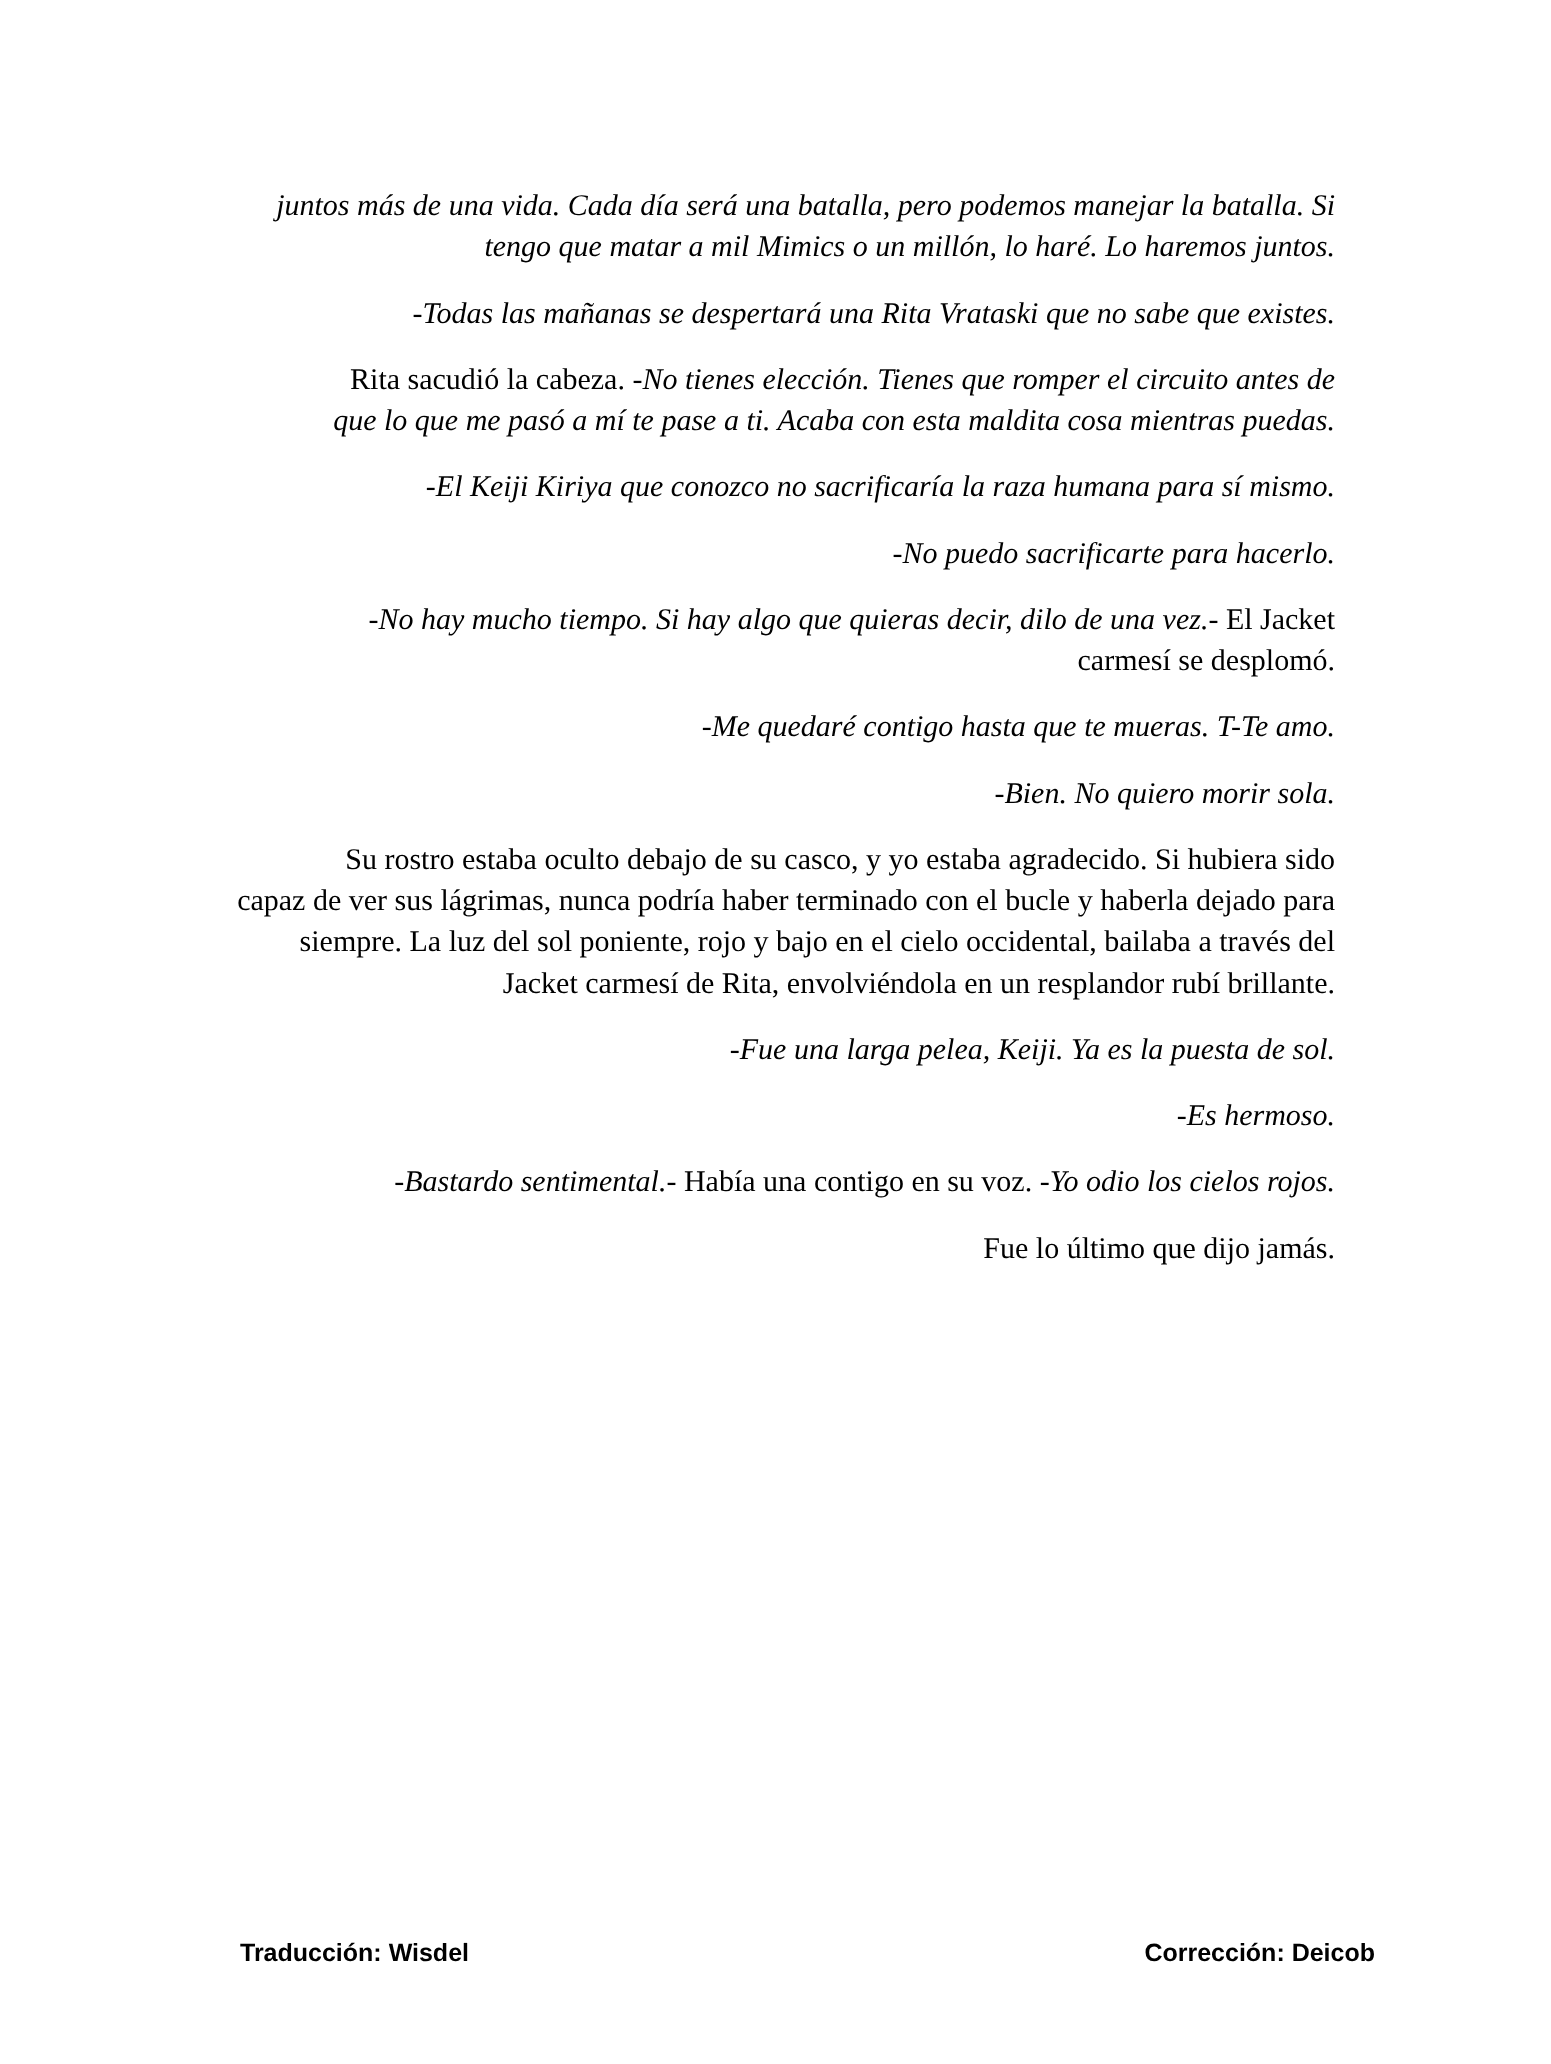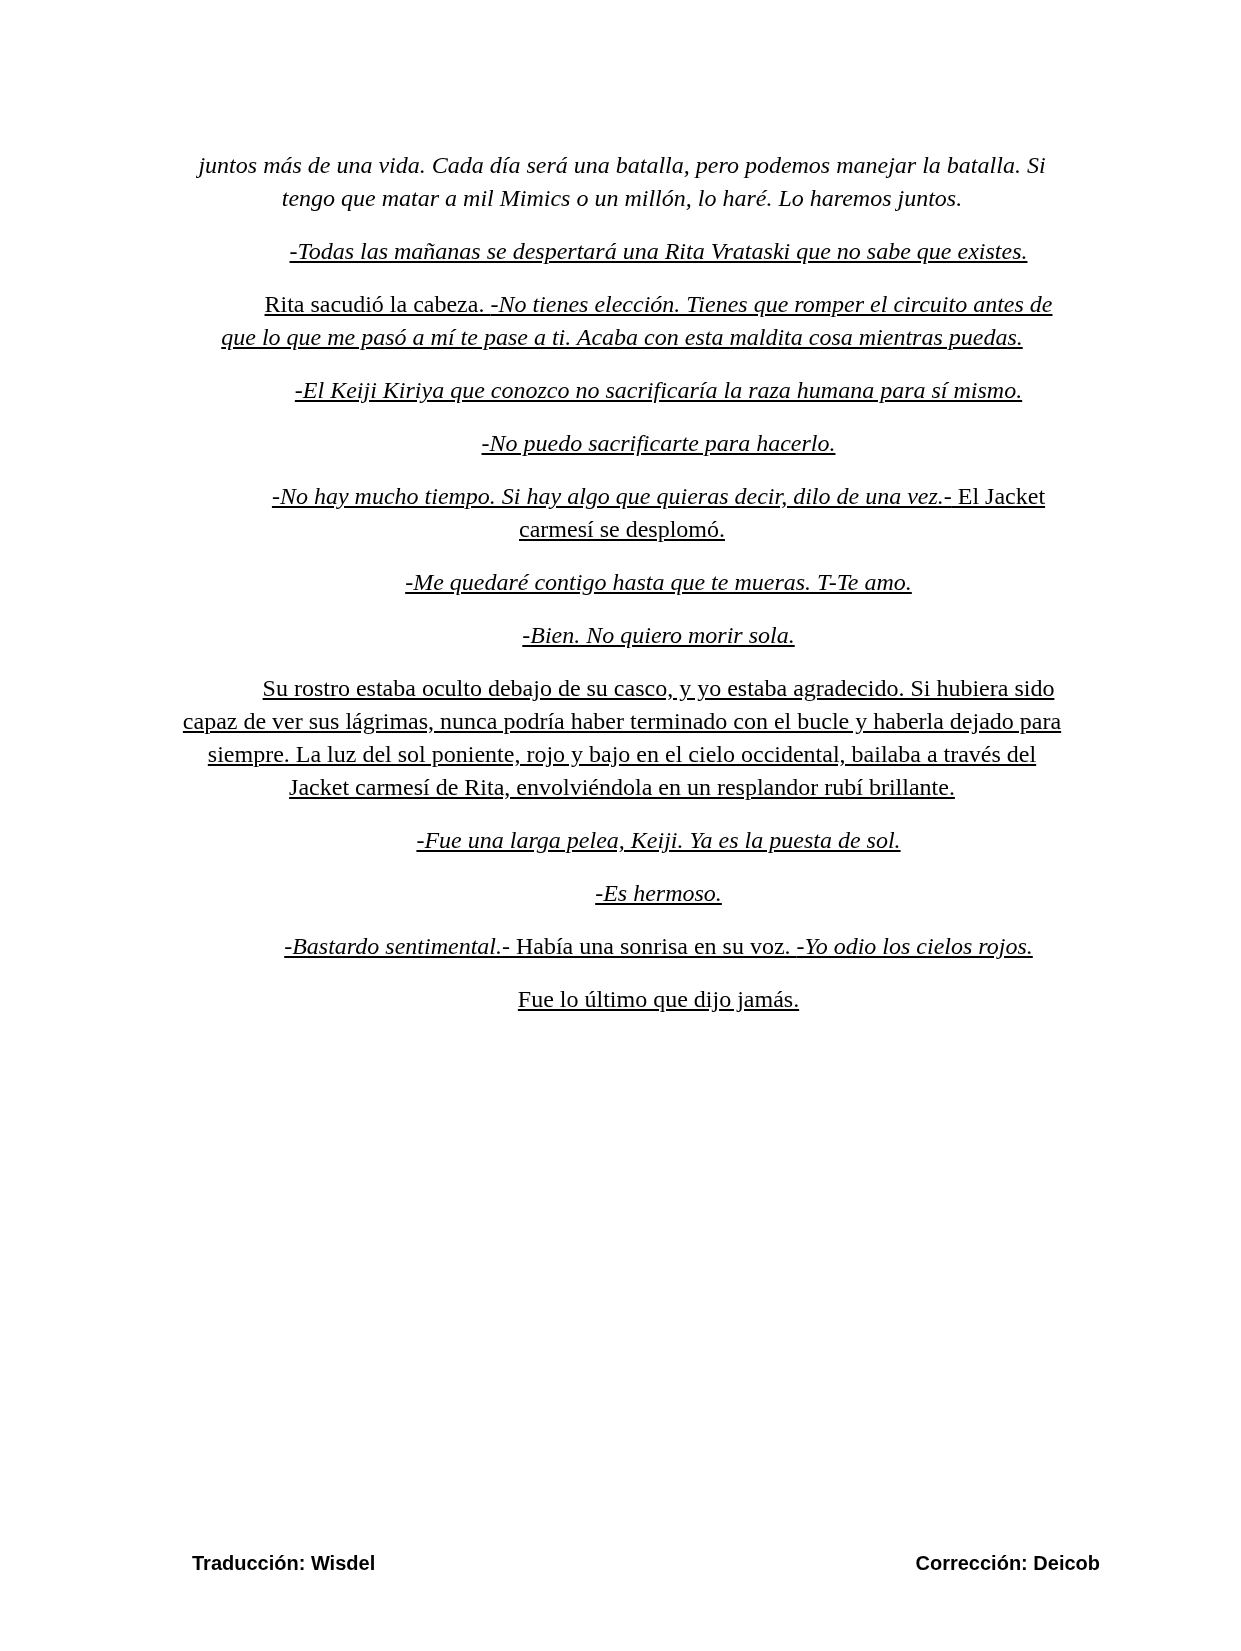--- a/index.html
+++ b/index.html
@@ -20,29 +20,28 @@
   }
   .body-text {
     position: absolute;
     left: 176px;
     top: 149px;
     width: 892px;
     font-family: "Liberation Serif", serif;
     font-size: 24px;
     line-height: 33px;
     color: #000000;
-    text-align: center;
+    text-align: right;
   }
   .body-text p.para {
     margin: 0 0 20px 0;
     padding: 0;
   }
   .body-text p.para.indent {
     text-indent: 73px;
-    text-decoration: underline;
   }
   .seg.italic {
     font-style: italic;
   }
   .footer {
     position: absolute;
     left: 192px;
     right: 141px;
     top: 1552px;
     display: flex;
@@ -64,20 +63,20 @@
       <p class="para indent"><span class="seg italic">-Todas las mañanas se despertará una Rita Vrataski que no sabe que existes.</span></p>
       <p class="para indent"><span class="seg">Rita sacudió la cabeza. </span><span class="seg italic">-No tienes elección. Tienes que romper el circuito antes de que lo que me pasó a mí te pase a ti. Acaba con esta maldita cosa mientras puedas.</span></p>
       <p class="para indent"><span class="seg italic">-El Keiji Kiriya que conozco no sacrificaría la raza humana para sí mismo.</span></p>
       <p class="para indent"><span class="seg italic">-No puedo sacrificarte para hacerlo.</span></p>
       <p class="para indent"><span class="seg italic">-No hay mucho tiempo. Si hay algo que quieras decir, dilo de una vez.-</span><span class="seg"> El Jacket carmesí se desplomó.</span></p>
       <p class="para indent"><span class="seg italic">-Me quedaré contigo hasta que te mueras. T-Te amo.</span></p>
       <p class="para indent"><span class="seg italic">-Bien. No quiero morir sola.</span></p>
       <p class="para indent"><span class="seg">Su rostro estaba oculto debajo de su casco, y yo estaba agradecido. Si hubiera sido capaz de ver sus lágrimas, nunca podría haber terminado con el bucle y haberla dejado para siempre. La luz del sol poniente, rojo y bajo en el cielo occidental, bailaba a través del Jacket carmesí de Rita, envolviéndola en un resplandor rubí brillante.</span></p>
       <p class="para indent"><span class="seg italic">-Fue una larga pelea, Keiji. Ya es la puesta de sol.</span></p>
       <p class="para indent"><span class="seg italic">-Es hermoso.</span></p>
-      <p class="para indent"><span class="seg italic">-Bastardo sentimental.-</span><span class="seg"> Había una sonrisa en su voz. </span><span class="seg italic">-Yo odio los cielos rojos.</span></p>
+      <p class="para indent"><span class="seg italic">-Bastardo sentimental.-</span><span class="seg"> Había una contigo en su voz. </span><span class="seg italic">-Yo odio los cielos rojos.</span></p>
       <p class="para indent"><span class="seg">Fue lo último que dijo jamás.</span></p>
     </div>
   <div class="footer">
     <span>Traducción: Wisdel</span>
     <span>Corrección: Deicob</span>
   </div>
 </div>
 
 </body></html>

